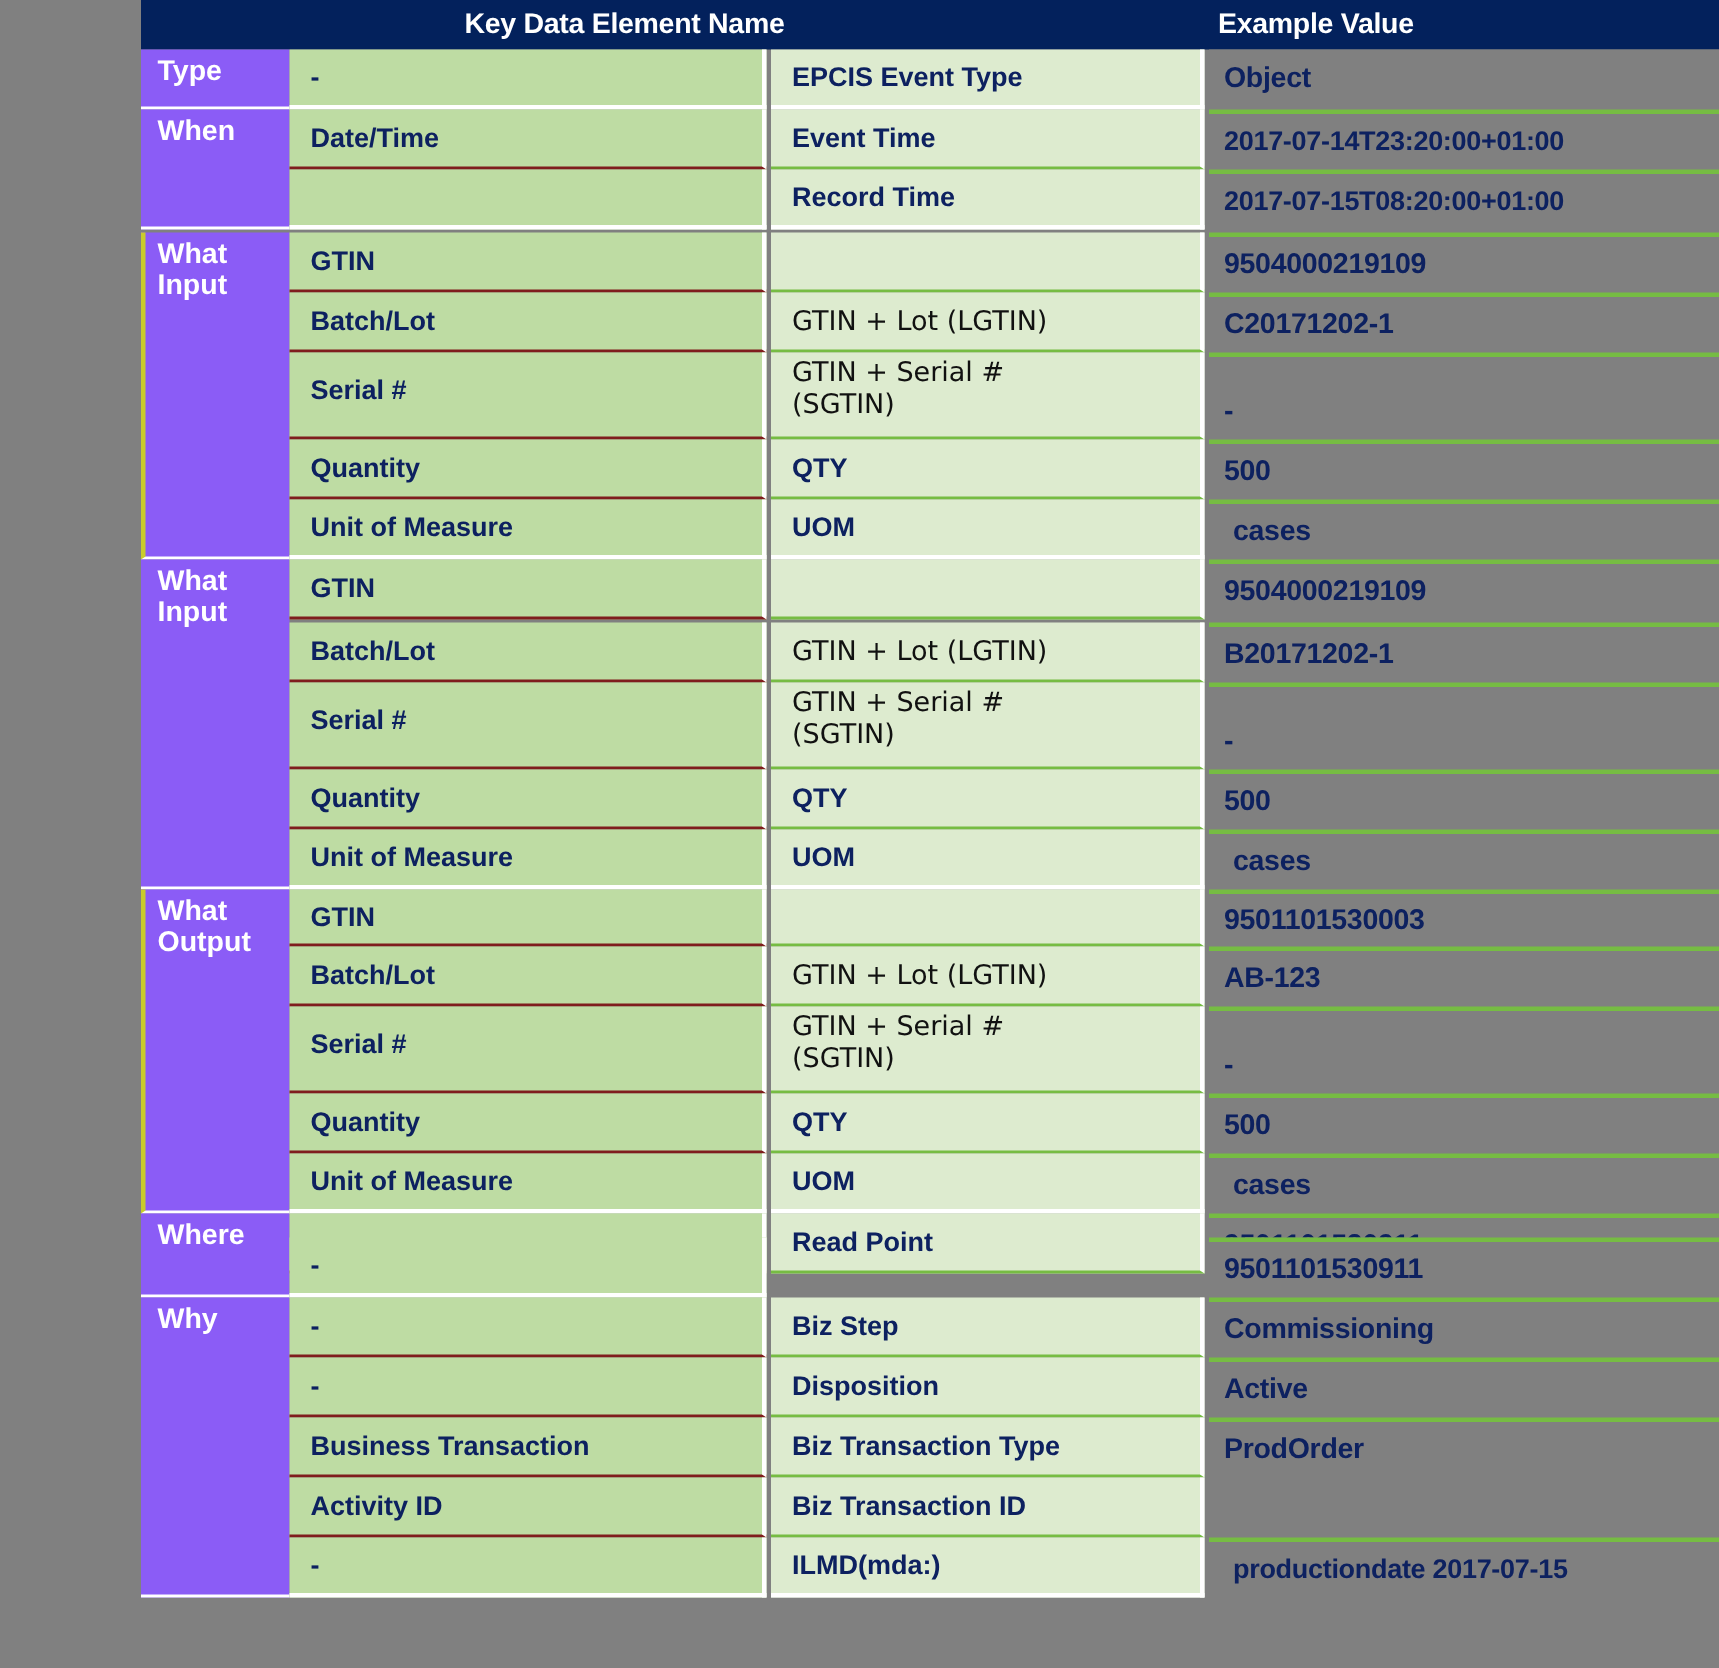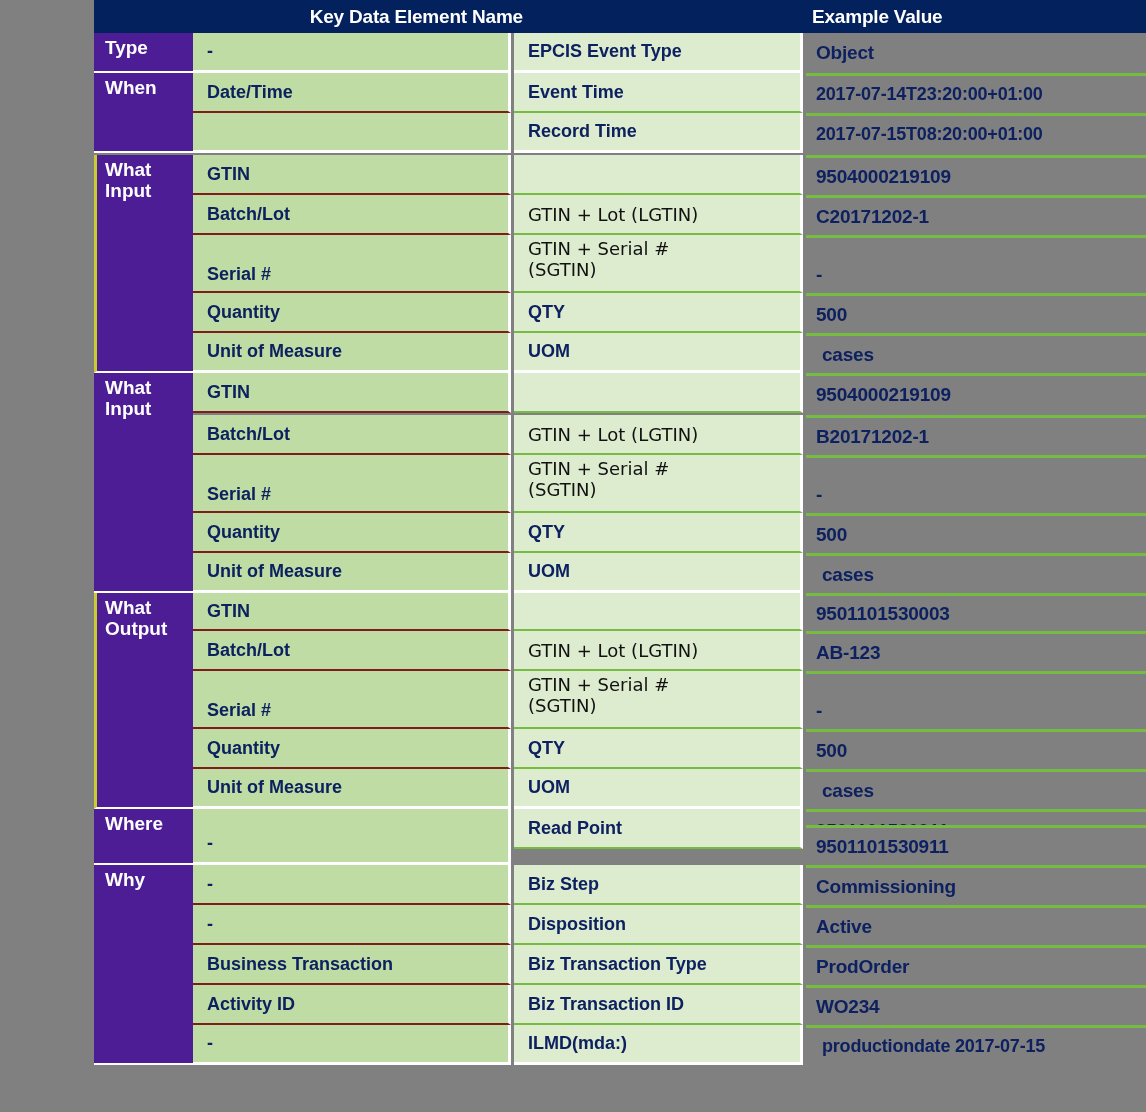--- a/index.html
+++ b/index.html
@@ -30,21 +30,21 @@
   }
   .hdr .h-name{left:0;width:417px;justify-content:flex-end;padding-right:12px;box-sizing:border-box;margin-left:24px;}
   .hdr .h-epcis{left:420px;width:286px;justify-content:flex-start;padding-left:14px;box-sizing:border-box;}
   .hdr .h-value{left:709px;width:343px;justify-content:flex-start;padding-left:9px;box-sizing:border-box;}
 
   .body{position:absolute;left:0;top:33px;width:1052px;}
 
   
   .grp{
     position:absolute;left:0;width:99px;
-    background:#4c1d95;
+    background:#8b5cf6;
     box-sizing:border-box;
     color:#ffffff;font-weight:bold;font-size:19px;
     padding:4px 0 0 11px;
     line-height:1.12;
     border-bottom:2px solid #ffffff;
   }
   .grp.accent{border-left:3px solid #c9cc2c;padding-left:8px;}
 
   
   .row{
@@ -54,21 +54,21 @@
   .c-name{
     position:absolute;left:0;top:0;bottom:0;width:318px;
     background:#bedca3;
     border-bottom:2px solid #7f1d1d;
     border-right:3px solid #ffffff;
     box-sizing:border-box;
     display:flex;align-items:center;
     padding-left:14px;
     color:#0d2160;font-weight:bold;font-size:18px;
   }
-  .c-name.bot{align-items:flex-end;padding-bottom:6px;text-align:center;}
+  .c-name.bot{align-items:flex-end;padding-bottom:20px;text-align:center;}
   .c-epcis{
     position:absolute;left:321px;top:0;bottom:0;width:289px;
     background:#ddebcf;
     border-bottom:2px solid #76bc43;
     border-right:3px solid #ffffff;
     box-sizing:border-box;
     display:flex;align-items:center;
     padding-left:14px;
     color:#0d2160;font-weight:bold;font-size:18px;
   }
@@ -259,21 +259,20 @@
           <div class="c-value">Active</div>
         </div>
         <div class="row" style="top: 912px; height: 40px;">
           <div class="c-name">Business Transaction</div>
           <div class="c-epcis">Biz Transaction Type</div>
           <div class="c-value">ProdOrder</div>
         </div>
         <div class="row" style="top: 952px; height: 40px;">
           <div class="c-name">Activity ID</div>
           <div class="c-epcis">Biz Transaction ID</div>
-          <div class="c-value">WO234</div>
         </div>
         <div class="row groupend" style="top: 992px; height: 40px;">
           <div class="c-name">-</div>
           <div class="c-epcis">ILMD(mda:)</div>
           <div class="c-value pad small">productiondate 2017-07-15</div>
         </div>
       </div>
 
   </div>
 

